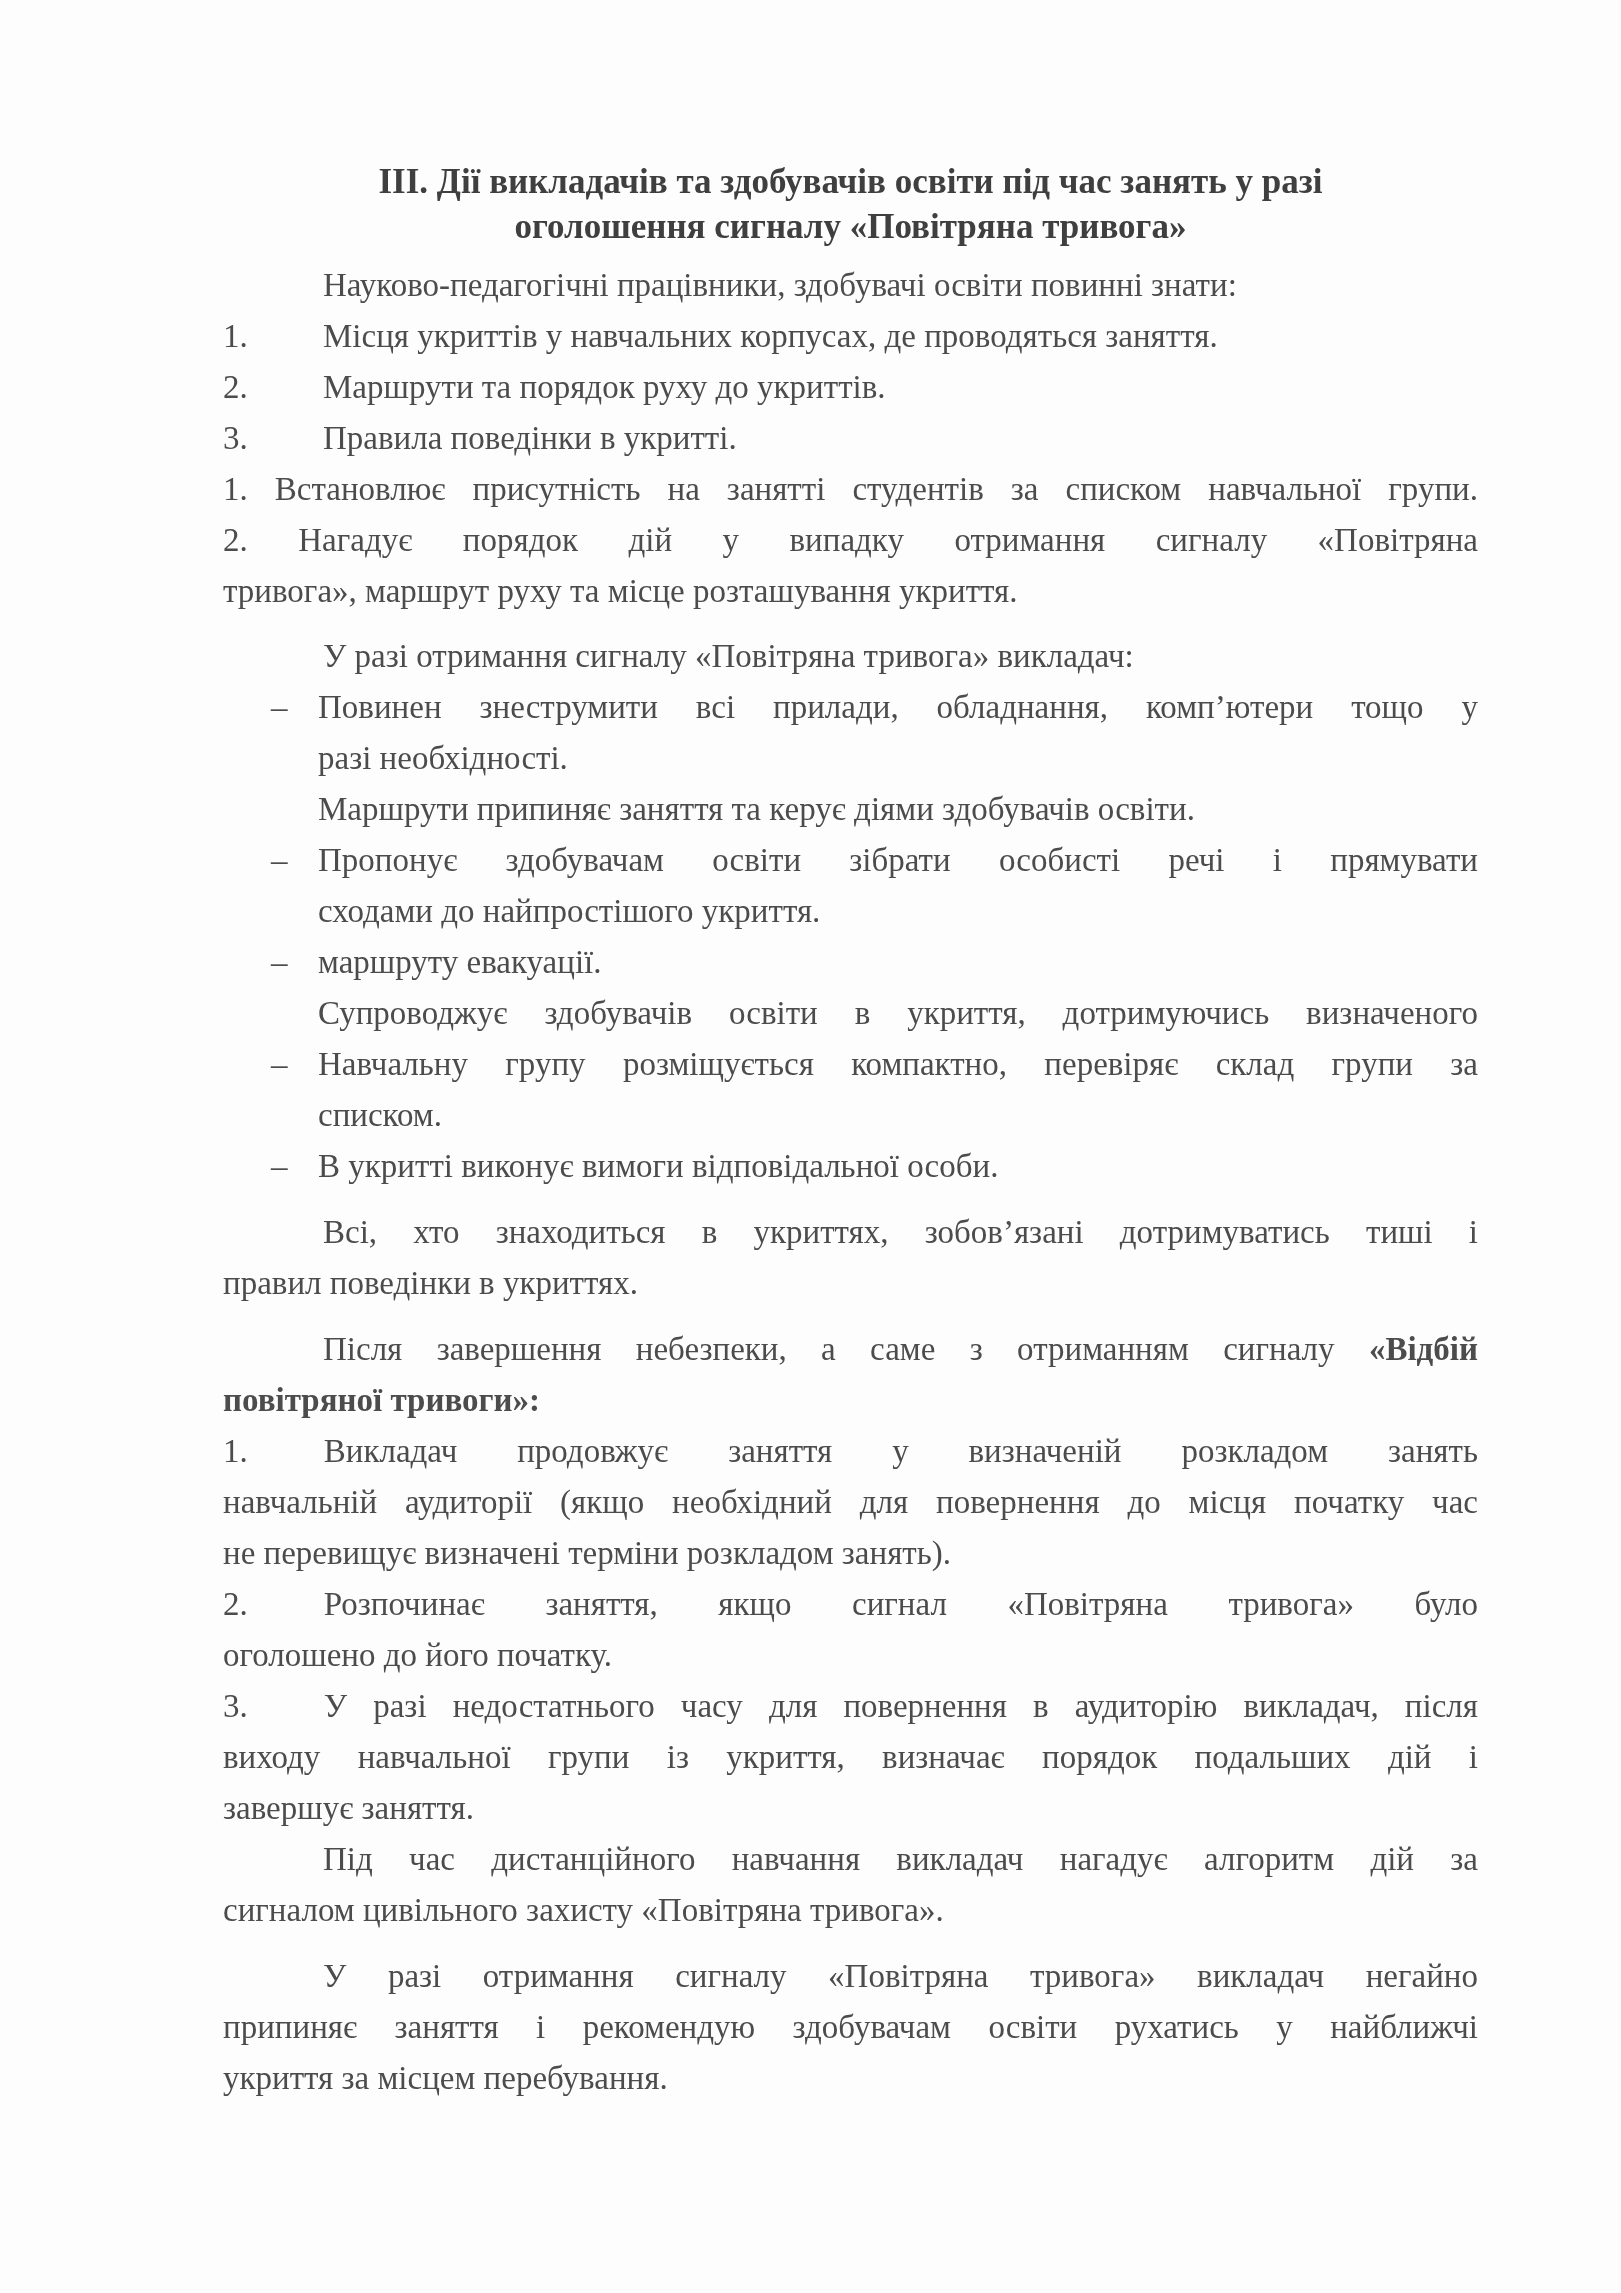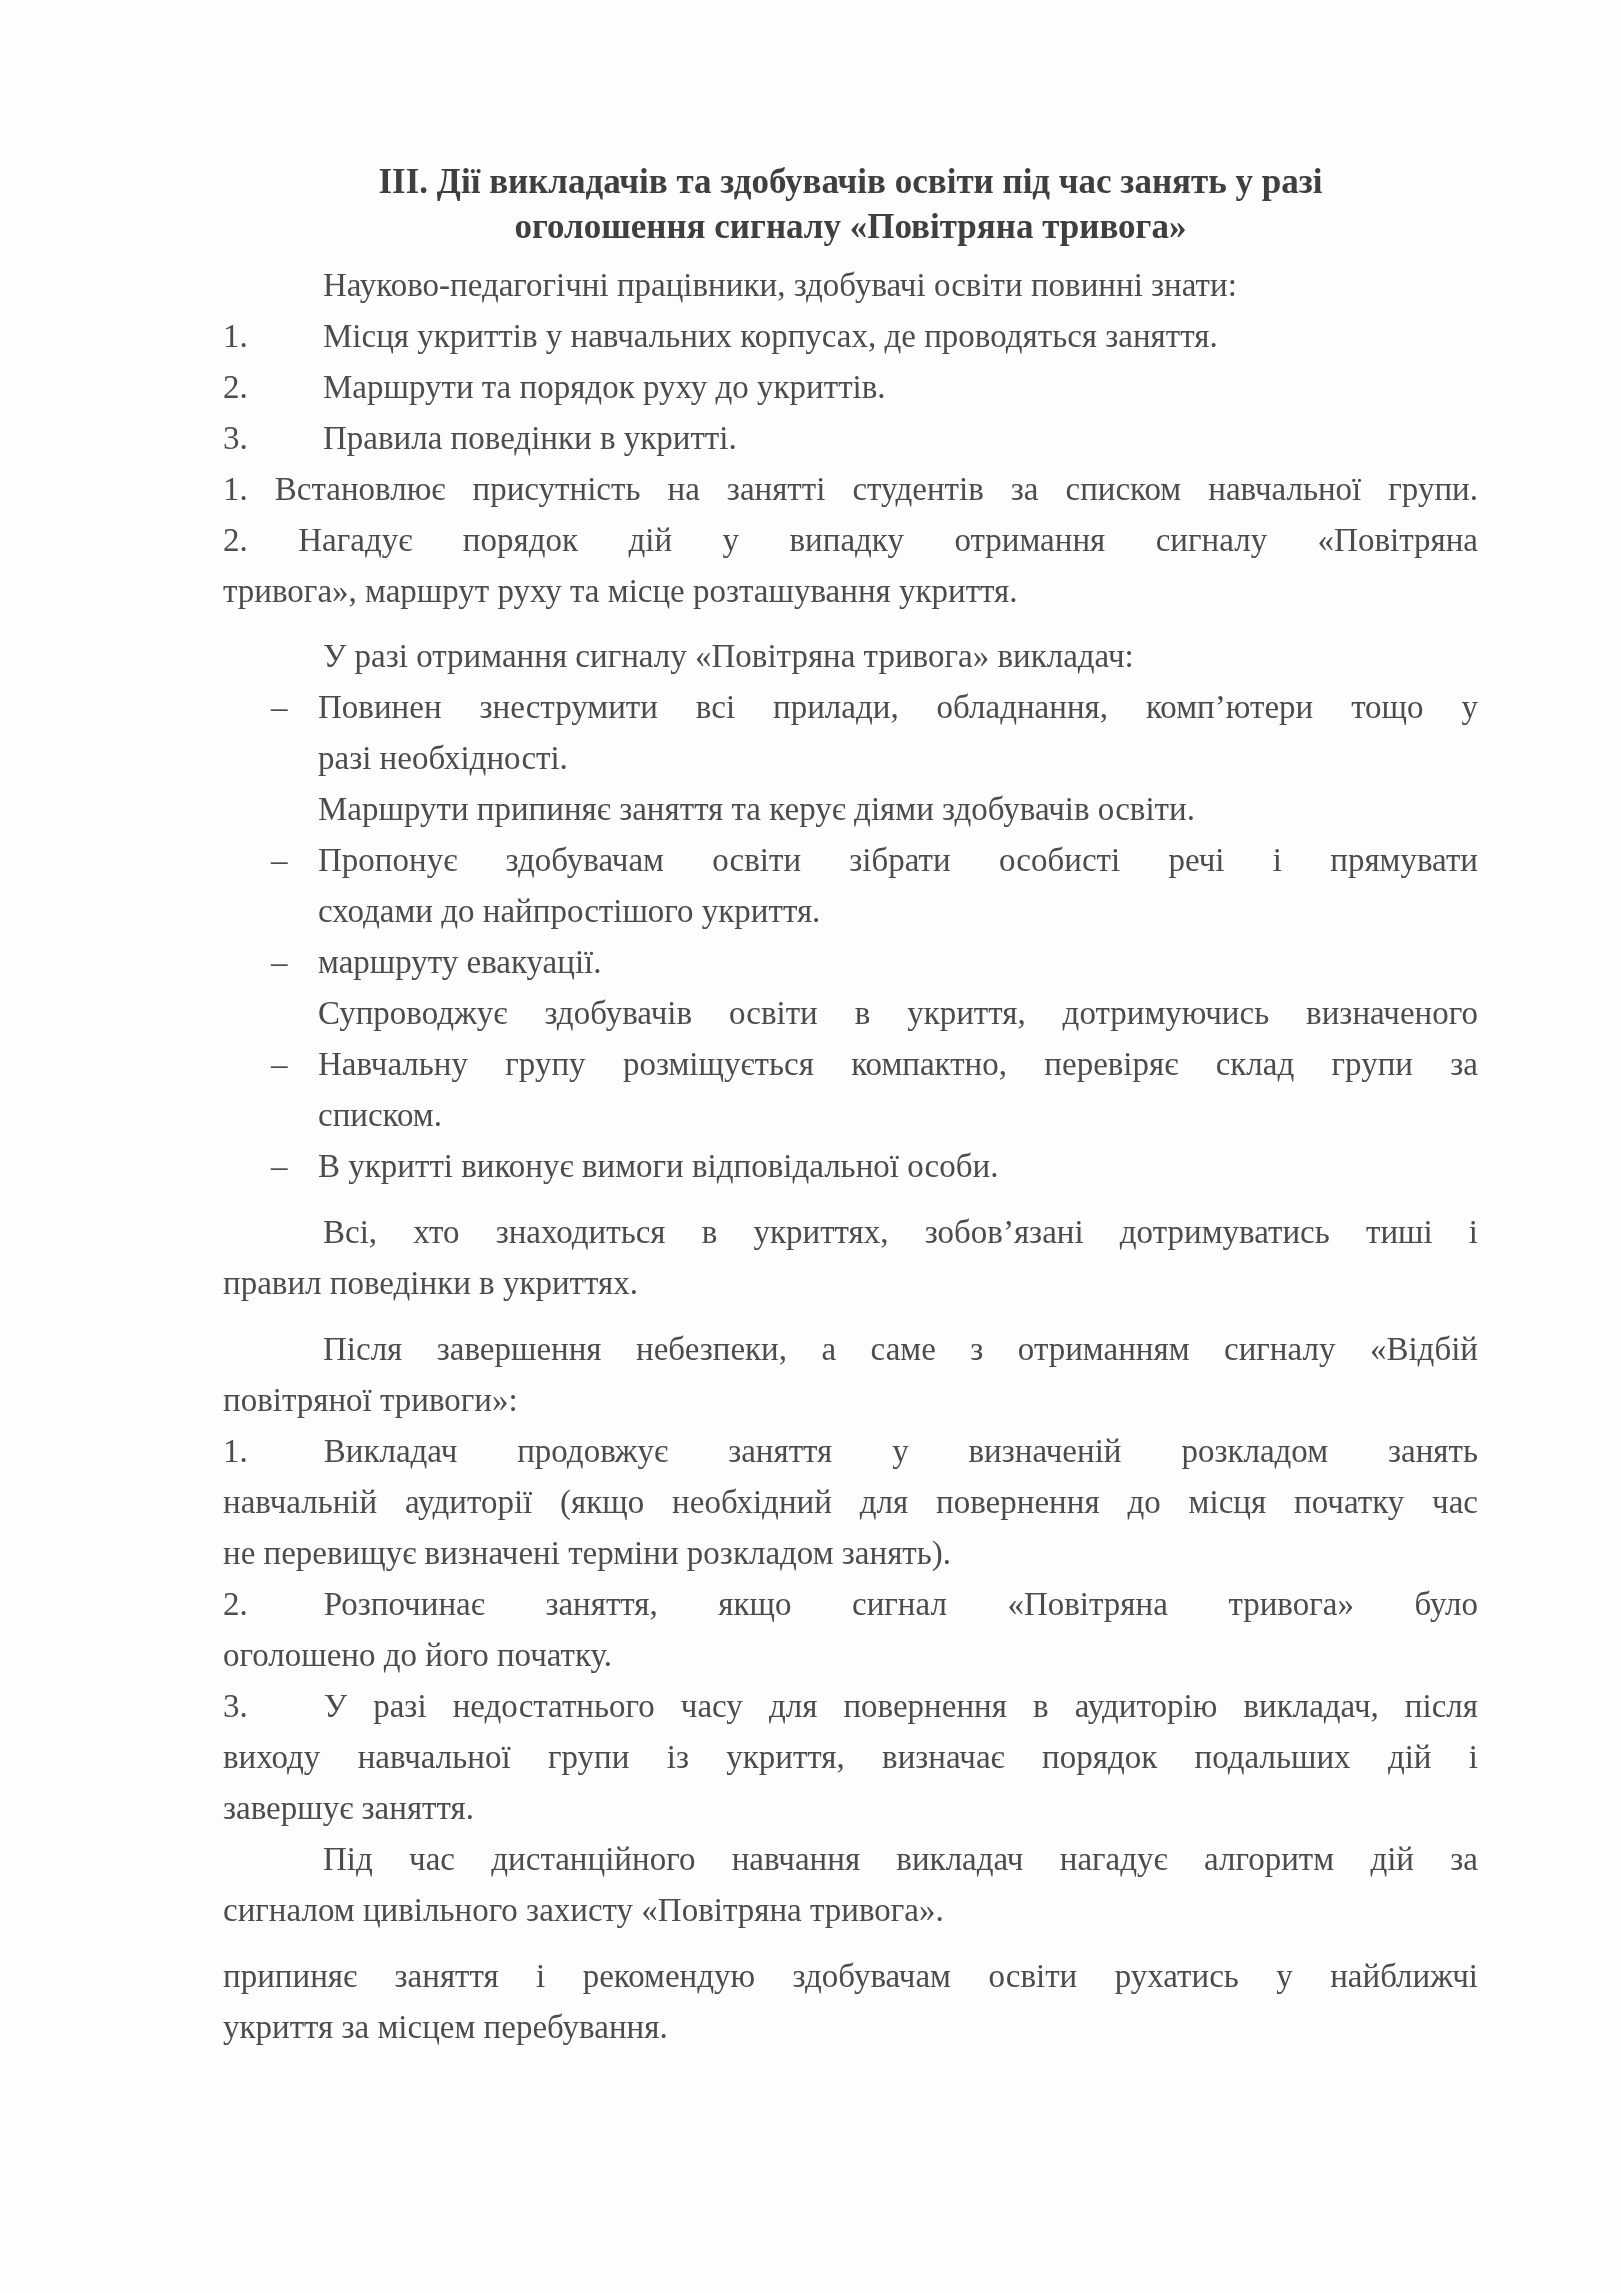--- a/index.html
+++ b/index.html
@@ -31,21 +31,21 @@
   .gap { margin-top:14.7px; }
   .numbered { padding-left:100px; }
   .numbered > .marker { position:absolute; left:0; top:0; }
   .bullet { padding-left:95px; }
   .bullet > .marker { position:absolute; left:48px; top:0; }
   .hang { padding-left:95px; }
   .line { text-align:left; }
   .line.just { text-align:justify; text-align-last:justify; }
   .line.ind { text-indent:100px; }
   .numgap { display:inline-block; width:76px; }
-  .bold { font-weight:normal; }
+  .bold { font-weight:bold; }
   .italic { }
 </style>
 </head>
 <body style="--ink: #4c4c4c; --ink-strong: #3f3f3f; background: rgb(253, 253, 253);">
 
 <div class="page-content">
   <div class="title">
     <div class="title-line">ІІІ. Дії викладачів та здобувачів освіти під час занять у разі</div>
     <div class="title-line">оголошення сигналу «Повітряна тривога»</div>
   </div>
@@ -122,17 +122,18 @@
     <div class="block p">
       <div class="line just"><span>3.</span><span class="numgap"></span><span>У разі недостатнього часу для повернення в аудиторію викладач, після</span></div>
       <div class="line just"><span>виходу навчальної групи із укриття, визначає порядок подальших дій і</span></div>
       <div class="line"><span>завершує заняття.</span></div>
     </div>
     <div class="block p">
       <div class="line just ind"><span>Під час дистанційного навчання викладач нагадує алгоритм дій за</span></div>
       <div class="line"><span>сигналом цивільного захисту «Повітряна тривога».</span></div>
     </div>
     <div class="block p gap">
+      <div class="line just ind"><span>У разі отримання сигналу «Повітряна тривога» викладач негайно</span></div>
       <div class="line just"><span>припиняє заняття і рекомендую здобувачам освіти рухатись у найближчі</span></div>
       <div class="line"><span>укриття за місцем перебування.</span></div>
     </div>
   </div>
 
 
 </body></html>

